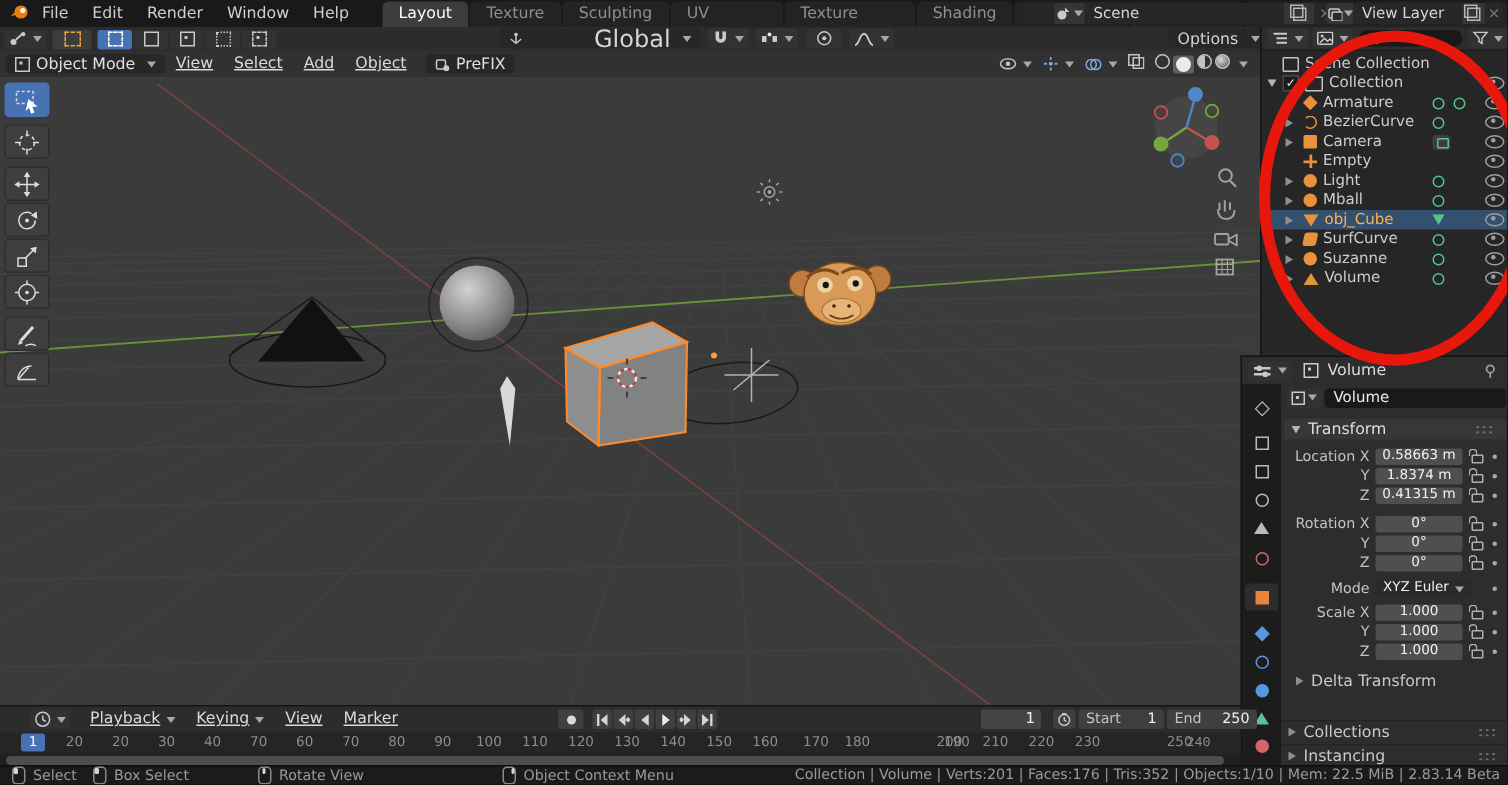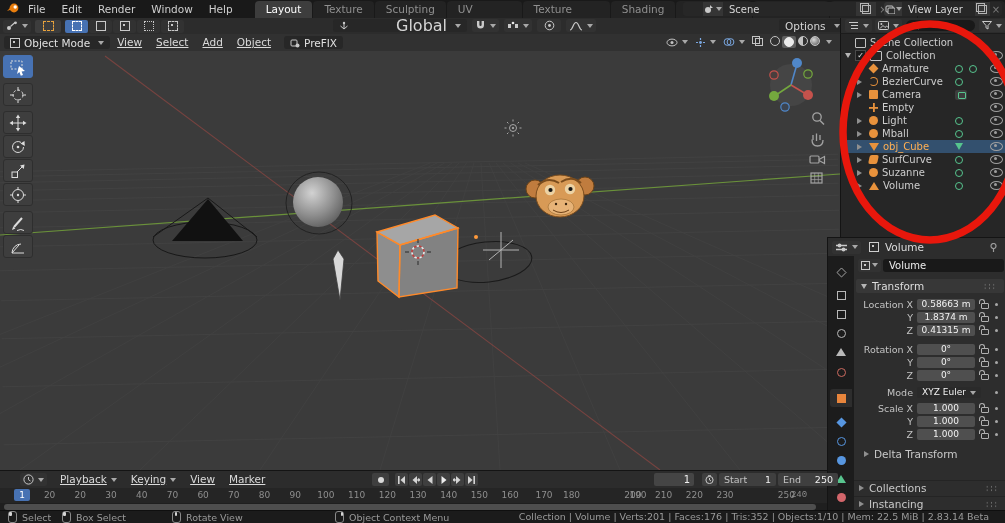--- a/index.html
+++ b/index.html
@@ -87,21 +87,21 @@
   #tl-scroll{position:absolute;left:0;top:32px;width:827px;height:8px;background:#1f1f1f;}
   #tl-thumb{position:absolute;left:4px;top:1px;width:812px;height:6px;background:#4e4e4e;border-radius:3px;}
   
   #statusbar{left:0;top:510px;width:1005px;height:13px;background:#1b1b1b;border-top:1px solid #0f0f0f;box-sizing:border-box;font-size:9.5px;color:#9a9a9a;}
   .hint{position:absolute;top:0;display:flex;align-items:center;gap:5px;height:12px;}
   .mouse{width:7px;height:10px;border:1px solid #8a8a8a;border-radius:3px;position:relative;flex:none;}
   .mouse::after{content:"";position:absolute;width:2.5px;height:3.5px;background:#d5d5d5;top:0;border-radius:1px;}
   .m-left::after{left:0;}
   .m-mid::after{left:2px;width:2px;}
   .m-right::after{right:0;}
-  #stats{position:absolute;right:16px;top:0;line-height:12px;}
+  #stats{position:absolute;right:5px;top:0;line-height:12px;}
   #annotation-layer{left:0;top:0;width:1005px;height:523px;pointer-events:none;z-index:60;}
 </style>
 </head>
 <body>
 
 <div id="app">
 
   <div id="topbar" class="abs">
     <span style="margin-left:6px;flex:none;">
       <svg width="14" height="12" viewBox="0 0 14 12">

